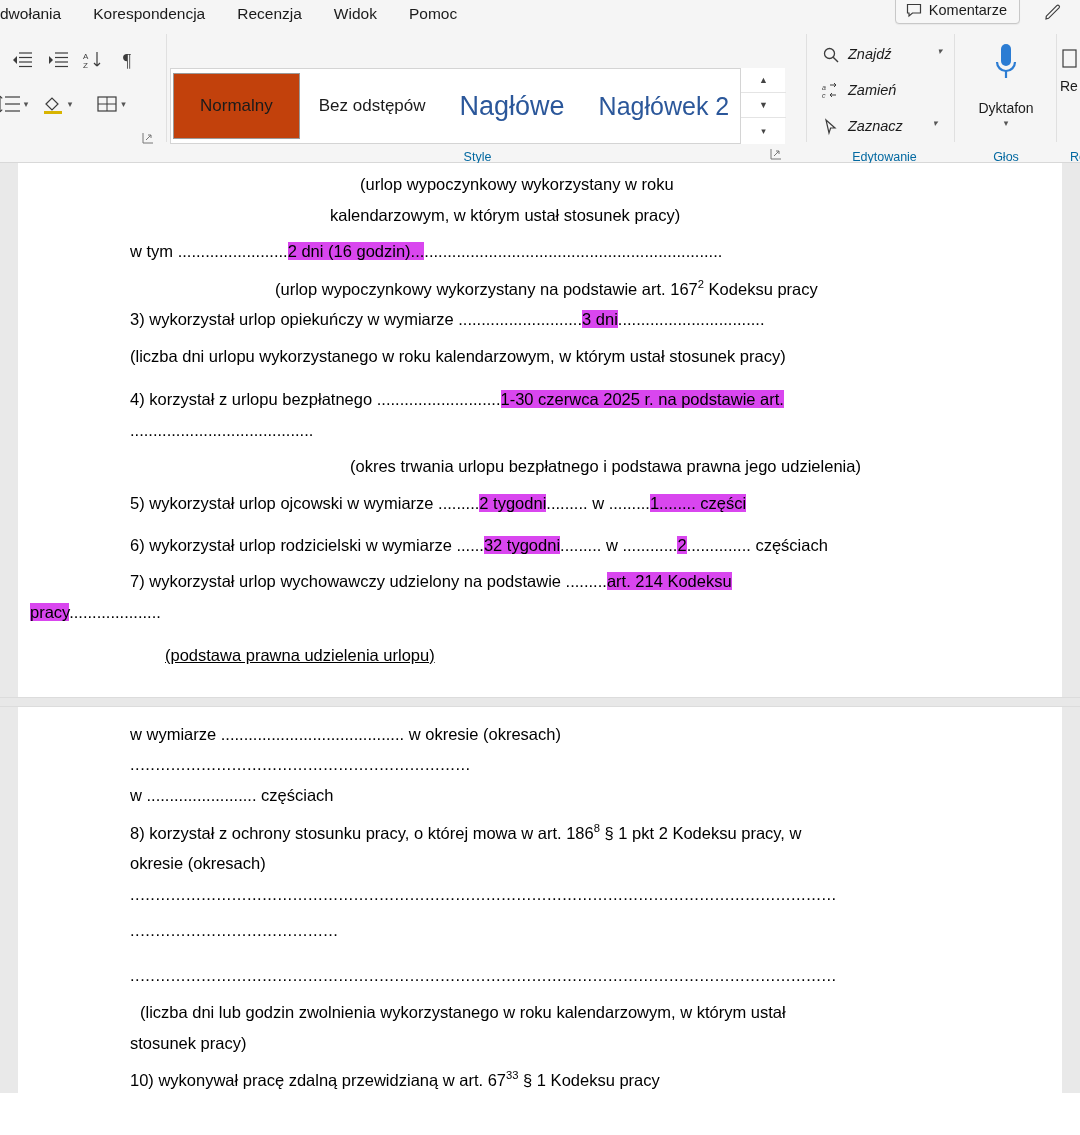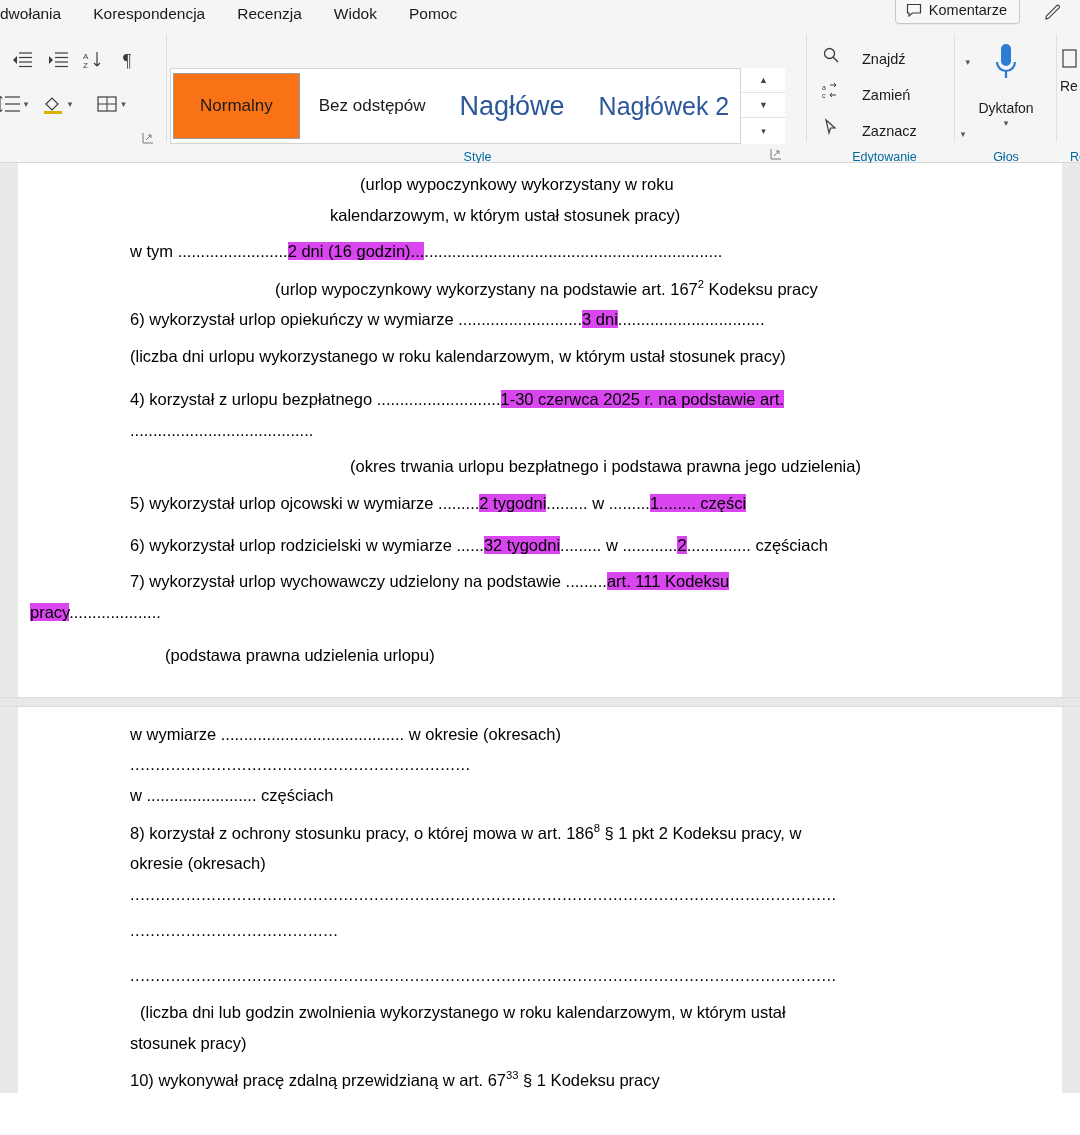--- a/index.html
+++ b/index.html
@@ -107,21 +107,21 @@
   .style-item {
     display: flex; align-items: center; justify-content: center;
     padding: 0 14px;
     white-space: nowrap;
     color: #1b1b1b;
     border: 1px solid transparent;
     margin: 4px 2px;
   }
   .style-item.selected {
     border: 1px solid #9a9a9a;
-    background: #f97316;
+    background: #c2410c;
     font-size: 17px;
     padding: 0 26px;
   }
   .style-normalny { font-size: 17px; }
   .style-bezodstepow { font-size: 17px; }
   .style-naglowe { font-size: 27px; color: #2b579a; font-weight: 400; }
   .style-naglowek2 { font-size: 25px; color: #2b579a; font-weight: 400; }
 
   .styles-scroll {
     position: absolute;
@@ -153,22 +153,22 @@
   }
 
   
   .edit-group {
     position: absolute;
     left: 812px; top: 6px;
     width: 145px; height: 132px;
   }
   .edit-item {
     position: absolute;
-    display: flex; align-items: flex-end; gap: 22px;
-    font-size: 14.5px; color: #1b1b1b;
+    display: flex; align-items: flex-start; gap: 8px;
+    font-size: 14.5px; color: #1b1b1b; font-style: italic;
   }
   .chev { font-size: 9px; color: #555; }
 
   
   .voice-group {
     position: absolute;
     left: 960px; top: 6px;
     width: 92px; height: 132px;
     text-align: center;
   }
@@ -451,21 +451,21 @@
 
         <div class="p" style="padding-left:100px;">
           <span>w tym ........................</span><span class="hl">2 dni (16 godzin)...</span><span>.................................................................</span>
         </div>
 
         <div class="p tight" style="padding-left:245px;">
           <span>(urlop wypoczynkowy wykorzystany na podstawie art. 167</span><sup>2</sup><span> Kodeksu pracy</span>
         </div>
 
         <div class="p" style="padding-left:100px;">
-          <span>6) wykorzystał urlop opiekuńczy w wymiarze ...........................</span><span class="hl">3 dni</span><span>................................</span>
+          <span>3) wykorzystał urlop opiekuńczy w wymiarze ...........................</span><span class="hl">3 dni</span><span>................................</span>
         </div>
 
         <div class="p" style="padding-left:100px;">
           <span>(liczba dni urlopu wykorzystanego w roku  kalendarzowym, w którym ustał stosunek pracy)</span>
         </div>
 
         <div class="p tight" style="padding-left:100px;margin-top:16px;">
           <span>4) korzystał z urlopu bezpłatnego ...........................</span><span class="hl">1-30 czerwca 2025 r. na podstawie art.</span>
         </div>
         <div class="p" style="padding-left:100px;">
@@ -478,27 +478,27 @@
 
         <div class="p" style="padding-left:100px;">
           <span>5) wykorzystał urlop ojcowski w wymiarze .........</span><span class="hl">2 tygodni</span><span>......... w .........</span><span class="hl">1........ części</span>
         </div>
 
         <div class="p" style="padding-left:100px;margin-top:15px;">
           <span>6) wykorzystał urlop rodzicielski w wymiarze ......</span><span class="hl">32 tygodni</span><span>......... w ............</span><span class="hl">2</span><span>.............. częściach</span>
         </div>
 
         <div class="p tight" style="padding-left:100px;">
-          <span>7) wykorzystał urlop wychowawczy udzielony na podstawie .........</span><span class="hl">art. 111 Kodeksu</span>
+          <span>7) wykorzystał urlop wychowawczy udzielony na podstawie .........</span><span class="hl">art. 214 Kodeksu</span>
         </div>
         <div class="p" style="padding-left:0px;">
           <span class="hl">pracy</span><span>....................</span>
         </div>
 
-        <div class="p" style="padding-left:135px; margin-top:16px;">
+        <div class="p" style="padding-left:135px; margin-top:16px;text-decoration:underline;">
           <span>(podstawa prawna udzielenia urlopu)</span>
         </div>
       </div>
 
       <div class="cursor-ibeam"></div>
     </div>
 
     <div class="page-gap"></div>
 
     <div class="page" style="padding-top:14px;">

